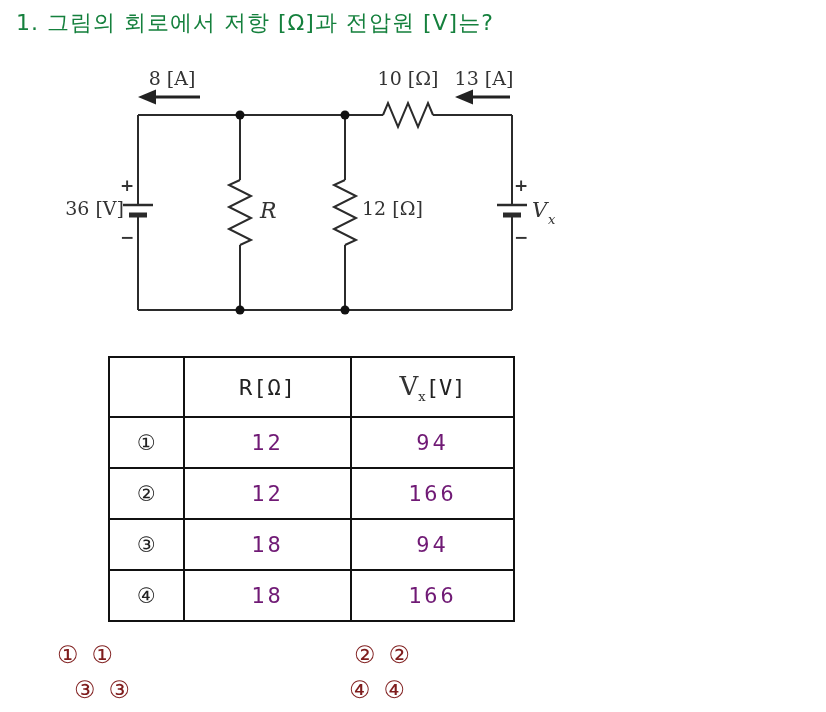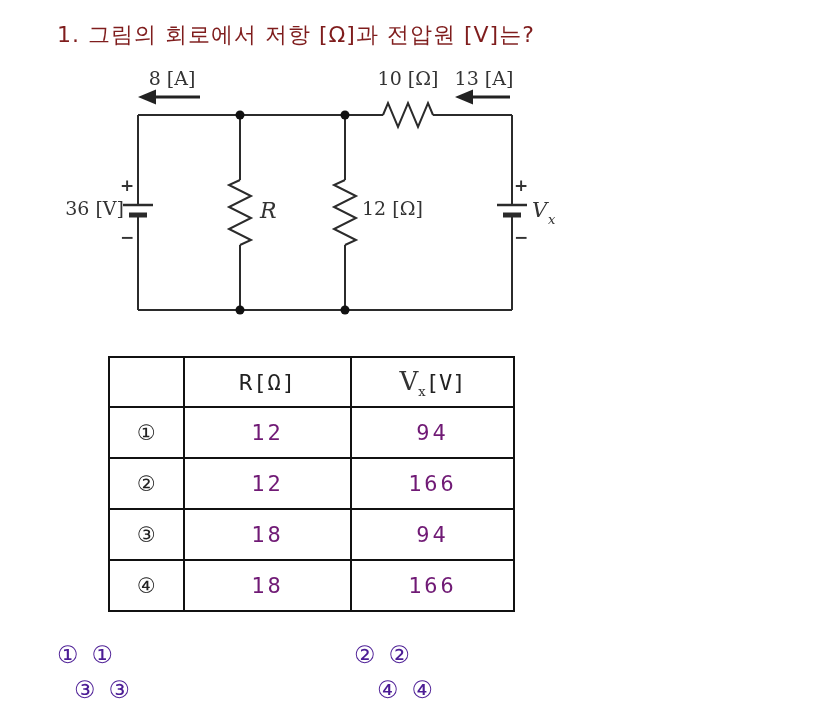--- a/index.html
+++ b/index.html
@@ -8,26 +8,25 @@
     position: relative;
     width: 826px;
     height: 712px;
     font-family: "DejaVu Sans", sans-serif;
     color: #1a1a1a;
     overflow: hidden;
   }
   .question-title {
     position: absolute;
     left: 16px;
-    top: 20px;
+    top: 8px;
     font-size: 22px;
     letter-spacing: 1px;
-    color: #7f1d1d;
+    color: #15803d;
     white-space: nowrap;
-    margin-left: 41px;
   }
   .circuit-svg {
     position: absolute;
     left: 0;
     top: 55px;
     width: 600px;
     height: 280px;
   }
   .circuit-svg text {
     font-family: "DejaVu Serif", serif;
@@ -45,42 +44,42 @@
     border-collapse: collapse;
     table-layout: fixed;
     width: 405px;
   }
   .answer-table td, .answer-table th {
     border: 2px solid #111;
     text-align: center;
     vertical-align: middle;
     font-weight: normal;
   }
-  .answer-table tr.hdr { height: 50px; }
+  .answer-table tr.hdr { height: 60px; }
   .answer-table tr.row { height: 51px; }
   .cell-num { font-size: 21px; font-family: "DejaVu Sans", sans-serif; color: #222; }
   .cell-val {
     font-size: 22px;
     font-family: "DejaVu Sans Mono", monospace;
     letter-spacing: 3px;
     color: #701a75;
   }
   .hdr-r {
     font-size: 22px;
     font-family: "DejaVu Sans Mono", monospace;
     letter-spacing: 1px;
     color: #222;
   }
   .hdr-v-base { font-family: "DejaVu Serif", serif; font-size: 26px; color: #333; }
   .hdr-v-sub  { font-family: "DejaVu Serif", serif; font-size: 13px; color: #333; vertical-align: -6px; }
   .hdr-v-unit { font-family: "DejaVu Sans Mono", monospace; font-size: 22px; color: #222; }
   .choice {
     position: absolute;
     font-size: 24px;
-    color: #4c1d95;
+    color: #7f1d1d;
     white-space: nowrap;
     cursor: pointer;
   }
   .choice .marker { margin-right: 13px; }
 </style>
 </head>
 <body>
 
 <div class="question-title">1. 그림의 회로에서 저항 [Ω]과 전압원 [V]는?</div>
 
@@ -184,15 +183,15 @@
 
 <div class="choice" style="left:57px; top:641px;">
   <span class="marker">①</span><span>①</span>
 </div>
 <div class="choice" style="left:354px; top:641px;">
   <span class="marker">②</span><span>②</span>
 </div>
 <div class="choice" style="left:74px; top:676px;">
   <span class="marker">③</span><span>③</span>
 </div>
-<div class="choice" style="left:349px; top:676px;margin-left:28px;">
+<div class="choice" style="left:349px; top:676px;">
   <span class="marker">④</span><span>④</span>
 </div>
 
 </body></html>

